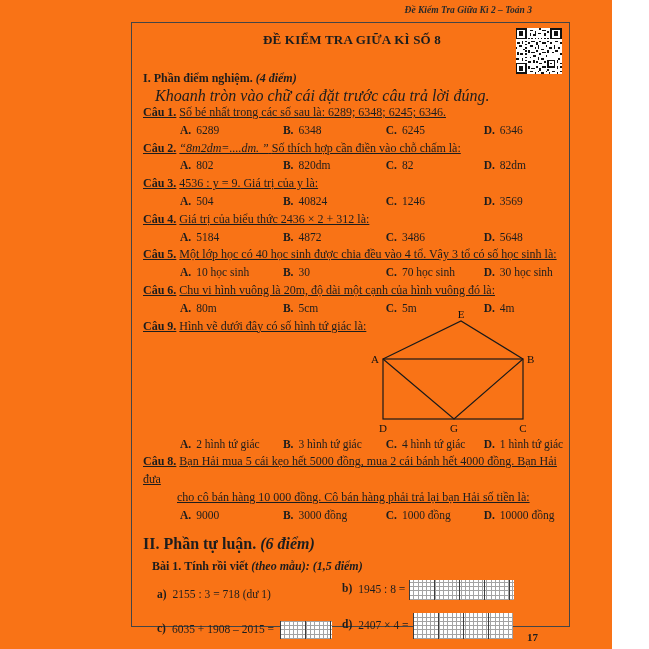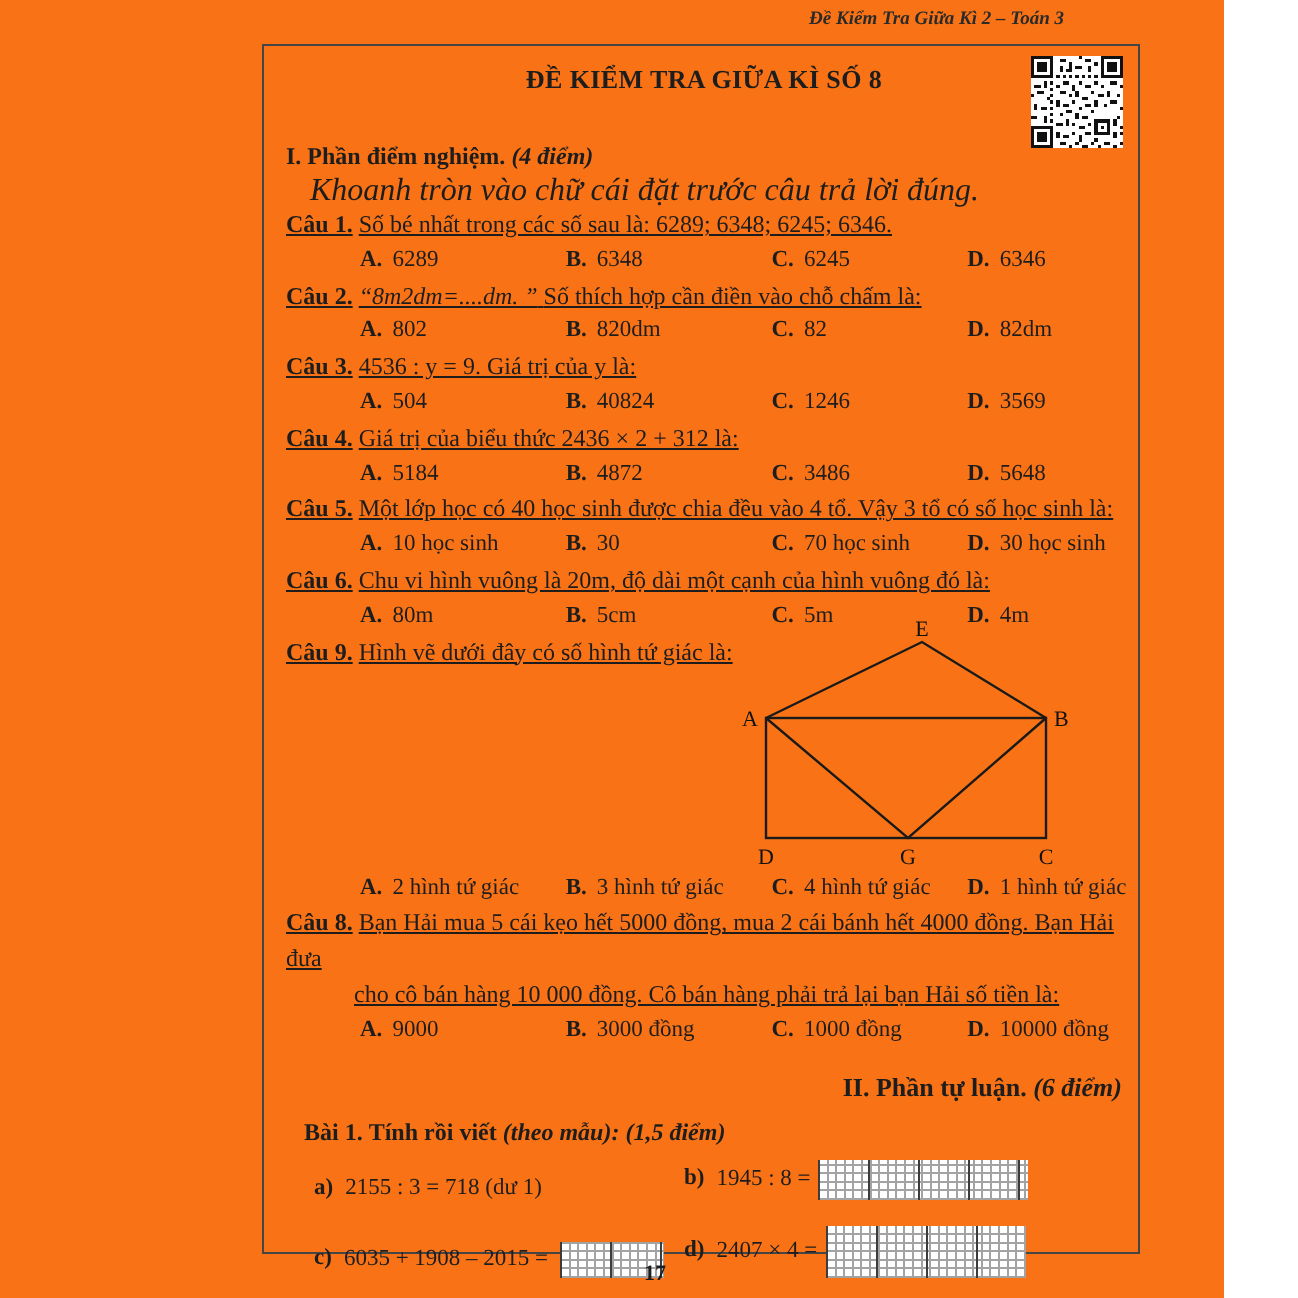--- a/index.html
+++ b/index.html
@@ -9,21 +9,21 @@
   .i{font-style:italic;}
   .bi{font-weight:bold;font-style:italic;}
   .running-header{position:absolute;top:5px;left:0;width:532px;text-align:right;
           font-size:9.5px;font-weight:bold;font-style:italic;color:#2a2a2a;}
   .frame{position:absolute;left:131px;top:22px;width:418px;height:603px;
           border:1.5px solid #454545;padding:0 8px 0 11px;box-sizing:content-box;}
   .doc-title{margin-top:9px;text-align:center;font-size:13px;font-weight:bold;
           letter-spacing:.2px;line-height:15px;}
   .qr{position:absolute;top:5px;right:7px;width:47px;height:46px;}
   .sec-heading{margin-top:23px;font-size:12px;line-height:16px;}
-  .sec-heading2{margin-top:11px;font-size:13px;line-height:16px;text-align:right;}
+  .sec-heading2{margin-top:11px;font-size:16px;line-height:16px;}
   .instruction{margin-left:12px;margin-top:2px;font-size:16px;font-style:italic;line-height:16px;}
   .line{font-size:12px;line-height:17.8px;text-decoration:underline;}
   .q-label{font-weight:bold;margin-right:3px;}
   .opts{margin-left:17px;font-size:11.5px;line-height:17.8px;white-space:nowrap;}
   .opt{display:inline-block;}
   .opt:nth-child(1){width:100px;margin-left:20px;}
   .opt:nth-child(2){width:100px;}
   .opt:nth-child(3){width:95px;}
   .opt-letter{font-weight:bold;margin-right:5px;}
   .q7-block{position:relative;height:118px;}
@@ -36,21 +36,21 @@
   .ex-right{flex:1;}
   .ex-label{font-weight:bold;margin-right:6px;}
   .grid-box{display:inline-block;vertical-align:middle;margin-left:4px;background-color:#fff;
     background-image:
       repeating-linear-gradient(90deg,#3c3c3c 0 1px,transparent 1px 25px),
       repeating-linear-gradient(90deg,#a3a3a3 0 1px,transparent 1px 4.3px),
       repeating-linear-gradient(0deg,#a3a3a3 0 1px,transparent 1px 4.3px);}
   .grid-b{width:105px;height:20px;}
   .grid-c{width:52px;height:18px;margin-left:6px;}
   .grid-d{width:100px;height:26px;}
-  .page-number{position:absolute;left:117px;top:631px;width:421px;text-align:center;
+  .page-number{position:absolute;left:117px;top:631px;width:421px;text-align:right;
       font-size:11px;font-weight:bold;}
   .fig-line{stroke:#1a1a1a;stroke-width:1.2;fill:none;}
   .fig-text{font-family:"Liberation Serif",serif;font-size:11px;fill:#111;}
 </style>
 </head>
 <body>
 
 <div class="canvas">
 
   <div class="running-header">Đề Kiểm Tra Giữa Kì 2 – Toán 3</div>

